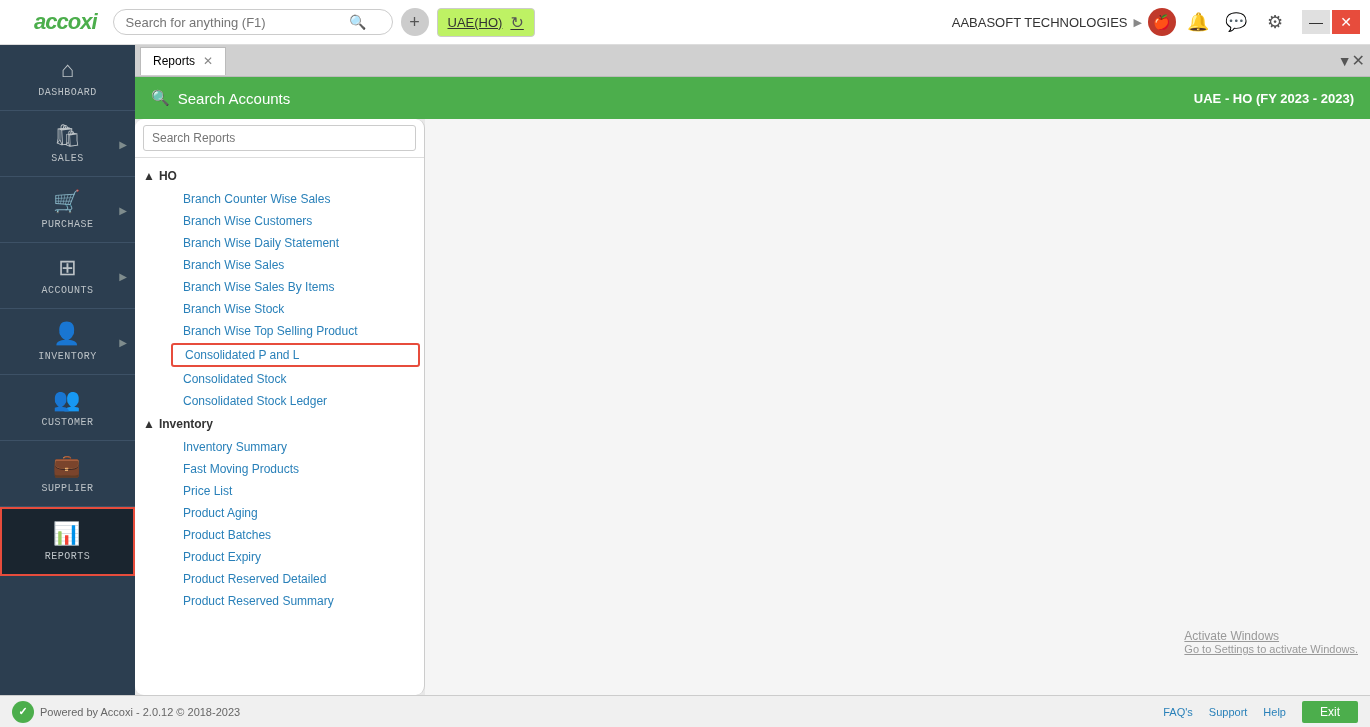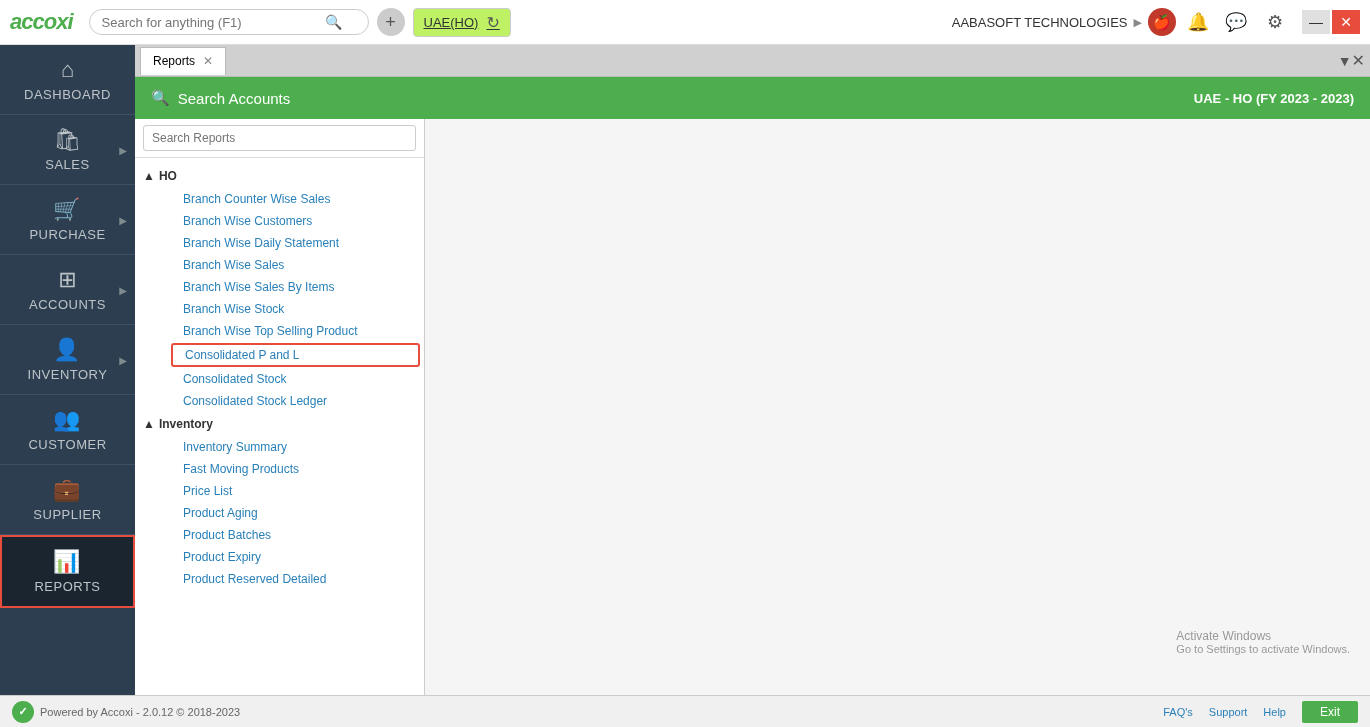--- a/index.html
+++ b/index.html
@@ -1,20 +1,20 @@
 <!DOCTYPE html>
 <html><head>
   <meta charset="utf-8">
   <style>
     * { margin: 0; padding: 0; box-sizing: border-box; }
     body { font-family: 'Segoe UI', Arial, sans-serif; font-size: 13px; background: #f0f0f0; width: 1370px; height: 727px; overflow: hidden; display: flex; flex-direction: column; }
 
     
     .top-bar { display: flex; align-items: center; background: #fff; height: 45px; padding: 0 10px; gap: 8px; border-bottom: 1px solid #ddd; flex-shrink: 0; }
-    .logo { font-size: 22px; font-weight: bold; color: #4cae4c; font-style: italic; margin-right: 8px; letter-spacing: -1px; }
+    .logo { font-size: 22px; font-weight: bold; color: #4cae4c; font-style: italic; margin-right: 8px; letter-spacing: -1px; margin-left: 24px; }
     .search-bar { display: flex; align-items: center; border: 1px solid #ccc; border-radius: 20px; padding: 4px 12px; width: 280px; background: #fff; }
     .search-bar input { border: none; outline: none; font-size: 13px; width: 220px; color: #888; }
     .search-icon-top { color: #888; font-size: 14px; margin-left: 4px; }
     .add-btn { width: 28px; height: 28px; border-radius: 50%; background: #ccc; border: none; font-size: 18px; cursor: pointer; display: flex; align-items: center; justify-content: center; color: #555; }
     .branch-selector { display: flex; align-items: center; border: 1px solid #ccc; border-radius: 4px; padding: 4px 10px; background: #bef264; gap: 8px; font-size: 13px; color: #333; cursor: pointer; text-decoration: underline; }
     .refresh-btn { background: none; border: none; font-size: 16px; cursor: pointer; color: #555; }
     .company-name { margin-left: auto; font-size: 13px; color: #333; display: flex; align-items: center; gap: 6px; }
     .company-name span.arrow { color: #888; font-size: 11px; }
     .user-icon { width: 28px; height: 28px; background: #c0392b; border-radius: 50%; display: flex; align-items: center; justify-content: center; color: #fff; font-size: 14px; }
     .top-icons { display: flex; gap: 8px; align-items: center; }
@@ -24,21 +24,21 @@
     .win-btn.close { background: #e74c3c; color: #fff; }
 
     
     .main-layout { display: flex; flex: 1; overflow: hidden; }
 
     
     .sidebar { width: 135px; background: #2c3e50; display: flex; flex-direction: column; flex-shrink: 0; }
     .sidebar-item { display: flex; flex-direction: column; align-items: center; justify-content: center; padding: 12px 0; cursor: pointer; color: #bdc3c7; gap: 4px; position: relative; border-bottom: 1px solid #3d5166; }
     .sidebar-item.active { background: #1a252f; border-left: 3px solid #e74c3c; }
     .sidebar-item .icon { font-size: 22px; }
-    .sidebar-item .label { font-size: 13px; text-transform: uppercase; letter-spacing: 0.5px; }
+    .sidebar-item .label { font-size: 10px; text-transform: uppercase; letter-spacing: 0.5px; font-family: Liberation Mono, monospace; }
     .sidebar-item .arrow { position: absolute; right: 8px; top: 50%; transform: translateY(-50%); font-size: 10px; color: #7f8c8d; }
 
     
     .content-area { flex: 1; display: flex; flex-direction: column; overflow: hidden; background: #e8e8e8; }
 
     
     .tab-bar { display: flex; align-items: center; background: #d0d0d0; padding: 0 5px; height: 32px; border-bottom: 1px solid #bbb; flex-shrink: 0; }
     .tab { display: flex; align-items: center; background: #fff; border: 1px solid #bbb; border-bottom: none; padding: 4px 12px; font-size: 12px; cursor: pointer; height: 28px; gap: 8px; }
     .tab .close-tab { color: #888; font-size: 12px; cursor: pointer; }
     .tab-dropdown { margin-left: auto; background: none; border: none; font-size: 14px; cursor: pointer; color: #555; }
@@ -50,41 +50,41 @@
     
     .green-header { background: #4cae4c; color: #fff; padding: 8px 16px; font-size: 15px; display: flex; align-items: center; justify-content: space-between; flex-shrink: 0; height: 42px; }
     .green-header .left { display: flex; align-items: center; gap: 8px; }
     .green-header .search-icon { font-size: 15px; }
     .green-header .right { font-size: 13px; font-weight: bold; }
 
     
     .reports-content { display: flex; flex: 1; overflow: hidden; }
 
     
-    .left-panel { width: 290px; border-right: 1px solid #ccc; background: #fff; display: flex; flex-direction: column; flex-shrink: 0; }
+    .left-panel { width: 290px; border-right: 1px solid #ccc; background: #fff; display: flex; flex-direction: column; flex-shrink: 0; border-radius: 9px; }
     .search-reports { padding: 6px 8px; border-bottom: 1px solid #ddd; }
     .search-reports input { width: 100%; border: 1px solid #ccc; border-radius: 3px; padding: 5px 8px; font-size: 12px; outline: none; }
     .tree-area { flex: 1; overflow-y: auto; padding: 6px 0; }
     .tree-item { padding: 4px 8px 4px 16px; font-size: 12px; cursor: pointer; color: #2980b9; }
     .tree-item.highlighted { border: 2px solid #e74c3c; color: #2980b9; background: #fff; border-radius: 3px; margin: 1px 4px; padding: 3px 8px 3px 12px; }
     .tree-group { padding: 5px 8px; font-size: 12px; font-weight: bold; color: #333; display: flex; align-items: center; gap: 4px; }
     .tree-indent { padding-left: 32px; }
 
     
     .right-panel { flex: 1; background: #f5f5f5; }
 
     
     .footer { height: 32px; background: #f0f0f0; border-top: 1px solid #ccc; display: flex; align-items: center; padding: 0 12px; font-size: 11px; color: #666; flex-shrink: 0; }
     .footer-right { margin-left: auto; display: flex; gap: 16px; align-items: center; }
     .footer-right a { color: #2980b9; text-decoration: none; font-size: 11px; cursor: pointer; }
     .exit-btn { background: #4cae4c; color: #fff; border: none; padding: 4px 18px; font-size: 12px; cursor: pointer; border-radius: 2px; }
     .footer-logo { width: 22px; height: 22px; background: #4cae4c; border-radius: 50%; display: flex; align-items: center; justify-content: center; color: #fff; font-size: 11px; font-weight: bold; margin-right: 6px; }
 
     
-    .activate-watermark { position: absolute; bottom: 40px; right: 20px; color: #999; font-size: 12px; pointer-events: none; }
+    .activate-watermark { position: absolute; bottom: 40px; right: 12px; color: #999; font-size: 12px; pointer-events: none; text-decoration: underline; }
     .activate-watermark div:last-child { font-size: 11px; }
 
     
     .tree-area::-webkit-scrollbar { width: 8px; }
     .tree-area::-webkit-scrollbar-track { background: #f1f1f1; }
     .tree-area::-webkit-scrollbar-thumb { background: #ccc; border-radius: 4px; }
   </style>
 </head>
 <body>
 
@@ -207,20 +207,21 @@
               <span>Inventory</span>
             </div>
             <div class="tree-indent">
               <div class="tree-item">Inventory Summary</div>
               <div class="tree-item">Fast Moving Products</div>
               <div class="tree-item">Price List</div>
               <div class="tree-item">Product Aging</div>
               <div class="tree-item">Product Batches</div>
               <div class="tree-item">Product Expiry</div>
               <div class="tree-item">Product Reserved Detailed</div>
+              <div class="tree-item">Product Reserved Summary</div>
             </div>
           </div>
         </div>
 
         <div class="right-panel" style="position: relative;">
           <div class="activate-watermark">
             <div>Activate Windows</div>
             <div>Go to Settings to activate Windows.</div>
           </div>
         </div>

